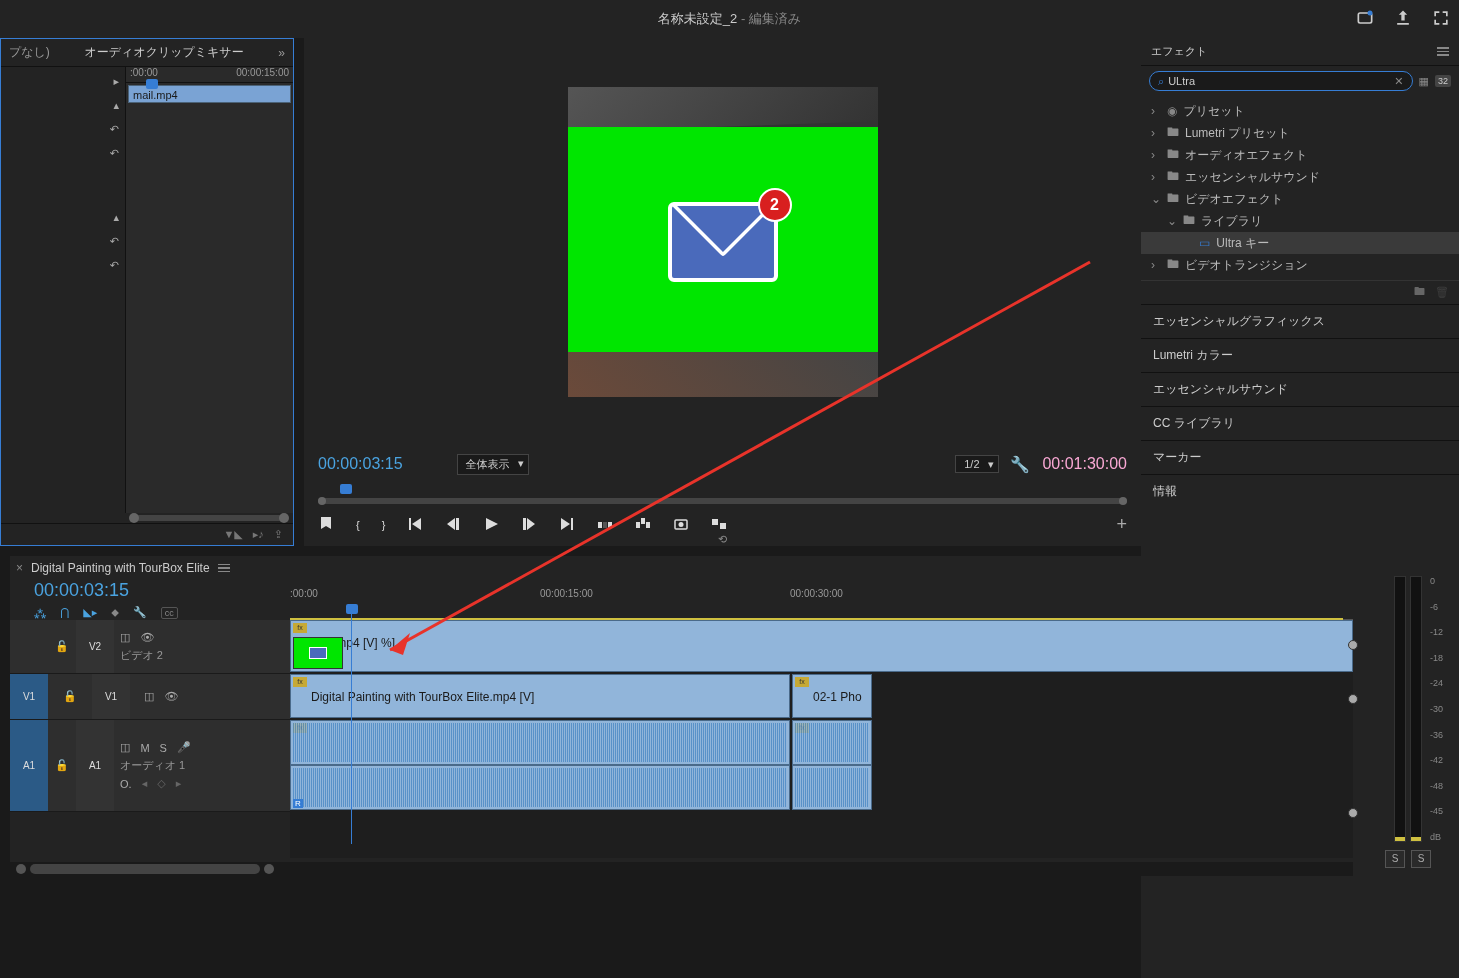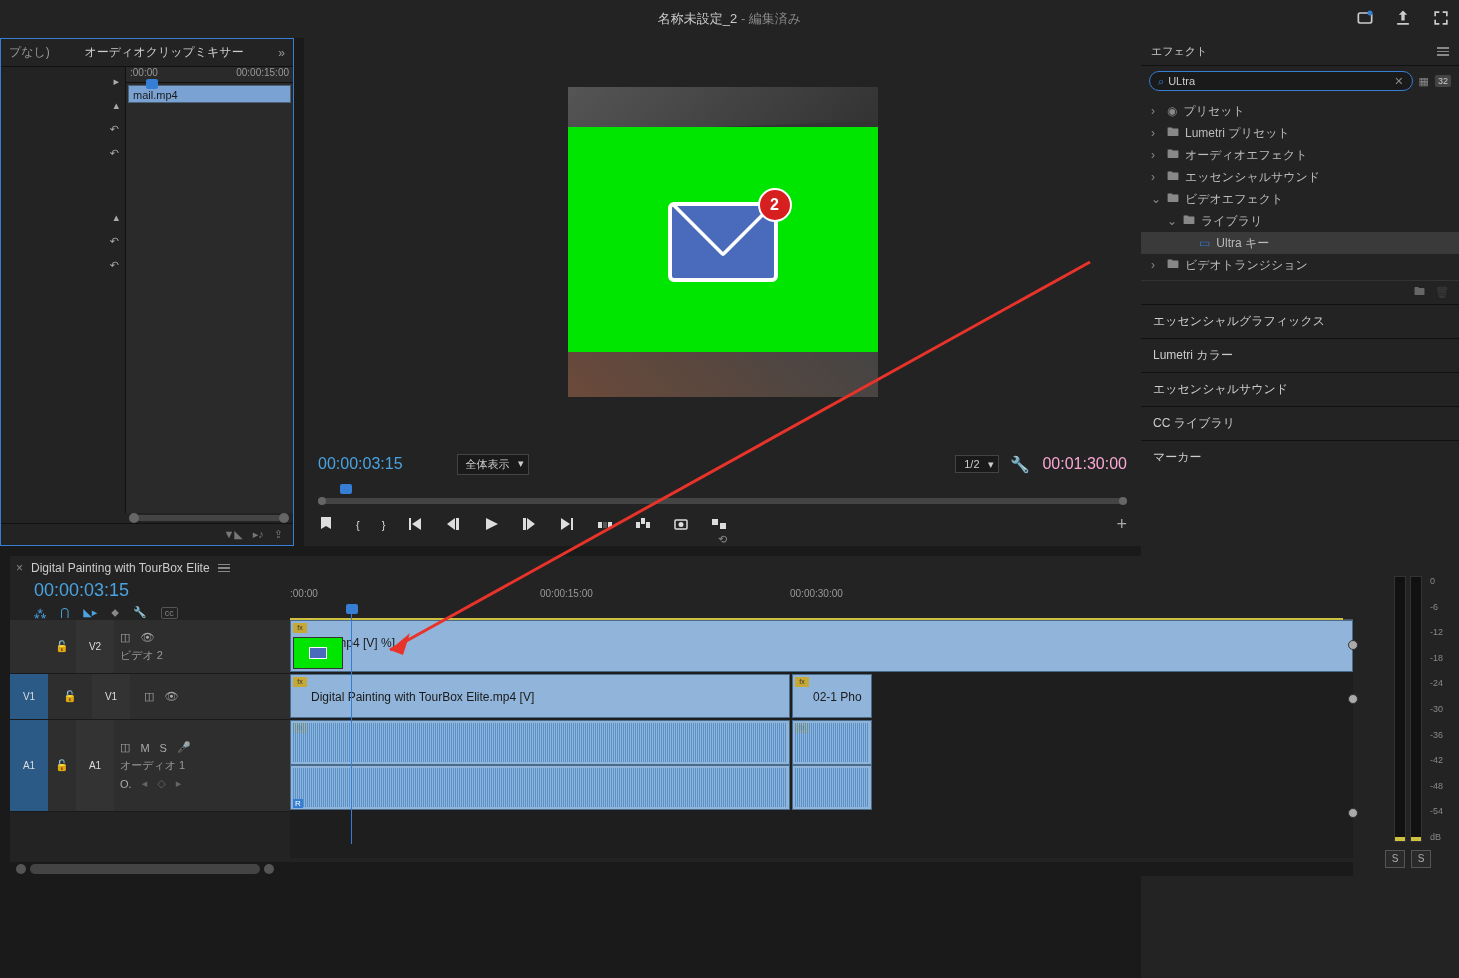--- a/index.html
+++ b/index.html
@@ -319,20 +319,21 @@
     <div class="effects-footer">
       <span>🖿</span>
       <span style="opacity:0.4">🗑</span>
     </div>
     <div class="collapsed-panels">
       <div class="collapsed-panel">エッセンシャルグラフィックス</div>
       <div class="collapsed-panel">Lumetri カラー</div>
       <div class="collapsed-panel">エッセンシャルサウンド</div>
       <div class="collapsed-panel">CC ライブラリ</div>
       <div class="collapsed-panel">マーカー</div>
+      <div class="collapsed-panel">情報</div>
     </div>
   </div>
 </div>
 
 <div class="bottom-row">
   <div class="timeline-panel">
     <div class="tl-tabs">
       <span class="close">×</span>
       <span>Digital Painting with TourBox Elite</span>
       <span class="hamburger">
@@ -469,21 +470,21 @@
       <div class="meter-labels">
         <span>0</span>
           <span>-6</span>
           <span>-12</span>
         <span>-18</span>
           <span>-24</span>
           <span>-30</span>
         <span>-36</span>
           <span>-42</span>
           <span>-48</span>
-        <span>-54</span>
+        <span>-45</span>
           <span>dB</span>
       </div>
     </div>
     <div class="meter-solo-row">
       <div class="solo-btn">S</div>
       <div class="solo-btn">S</div>
     </div>
   </div>
 </div>
 

